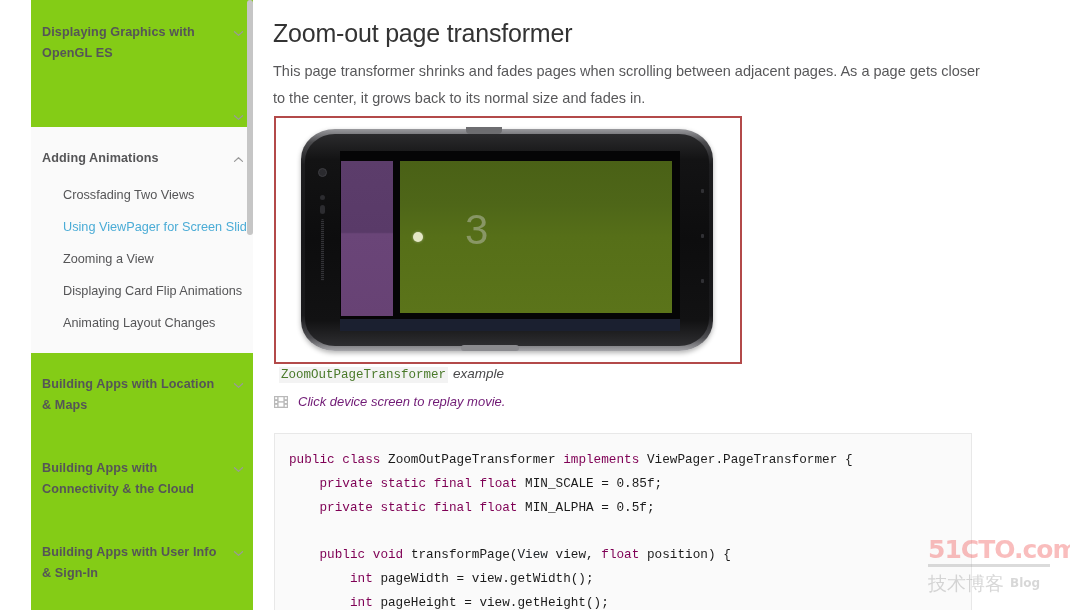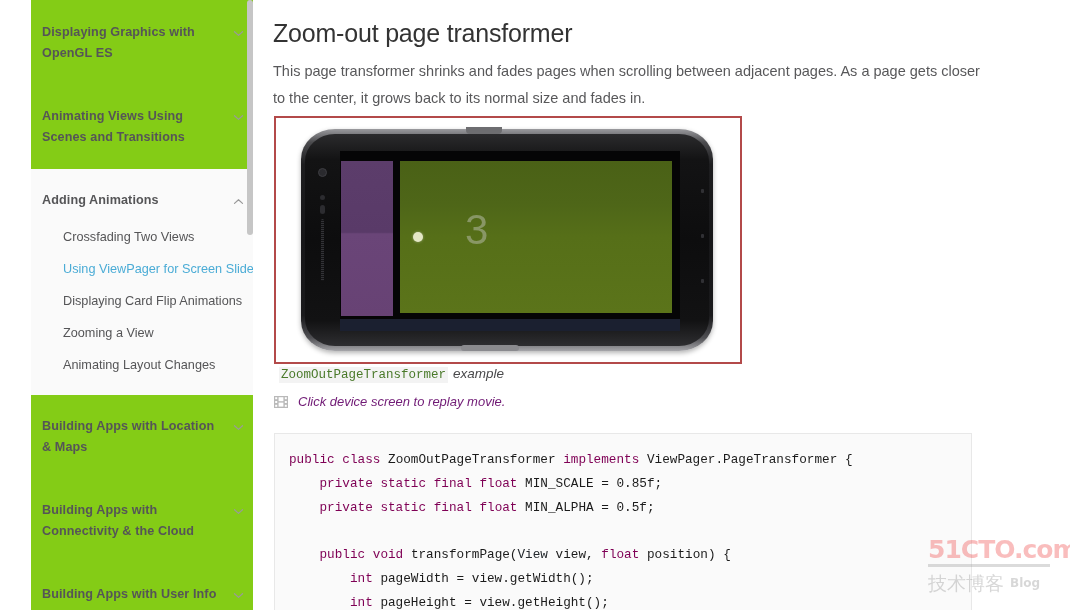--- a/index.html
+++ b/index.html
@@ -335,42 +335,41 @@
             <span class="nav-top-label">Displaying Graphics with OpenGL ES</span>
             <span class="chev" style="top: 27px;">
               <svg viewBox="0 0 13 13" xmlns="http://www.w3.org/2000/svg">
                 <path d="M2.5 4.7 L6.5 8.4 L10.5 4.7" fill="none" stroke="#9a9a9a" stroke-width="1.2" stroke-linecap="round" stroke-linejoin="round"></path>
               </svg>
             </span>
           </div>
         </div>
         <div class="nav-group">
           <div class="nav-top" style="padding-top: 21px; padding-bottom: 21px;">
-            <span class="nav-top-label">Animating Views Using Scenes and Transitions</span>
             <span class="chev" style="top: 26px;">
               <svg viewBox="0 0 13 13" xmlns="http://www.w3.org/2000/svg">
                 <path d="M2.5 4.7 L6.5 8.4 L10.5 4.7" fill="none" stroke="#9a9a9a" stroke-width="1.2" stroke-linecap="round" stroke-linejoin="round"></path>
               </svg>
             </span>
           </div>
         </div>
         <div class="nav-group expanded">
           <div class="nav-top" style="padding-top: 21px; padding-bottom: 10px;">
             <span class="nav-top-label">Adding Animations</span>
             <span class="chev" style="top: 26px;">
               <svg viewBox="0 0 13 13" xmlns="http://www.w3.org/2000/svg">
                 <path d="M2.5 8.4 L6.5 4.7 L10.5 8.4" fill="none" stroke="#9a9a9a" stroke-width="1.2" stroke-linecap="round" stroke-linejoin="round"></path>
               </svg>
             </span>
           </div>
           <div class="nav-sub" style="padding-bottom: 14px;">
             <a class="nav-sub-item">Crossfading Two Views</a>
             <a class="nav-sub-item active">Using ViewPager for Screen Slide</a>
+            <a class="nav-sub-item">Zooming a View</a>
             <a class="nav-sub-item">Displaying Card Flip Animations</a>
-            <a class="nav-sub-item">Zooming a View</a>
             <a class="nav-sub-item">Animating Layout Changes</a>
           </div>
         </div>
         <div class="nav-group">
           <div class="nav-top" style="padding-top: 21px; padding-bottom: 21px;">
             <span class="nav-top-label">Building Apps with Location &amp; Maps</span>
             <span class="chev" style="top: 26px;">
               <svg viewBox="0 0 13 13" xmlns="http://www.w3.org/2000/svg">
                 <path d="M2.5 4.7 L6.5 8.4 L10.5 4.7" fill="none" stroke="#9a9a9a" stroke-width="1.2" stroke-linecap="round" stroke-linejoin="round"></path>
               </svg>

